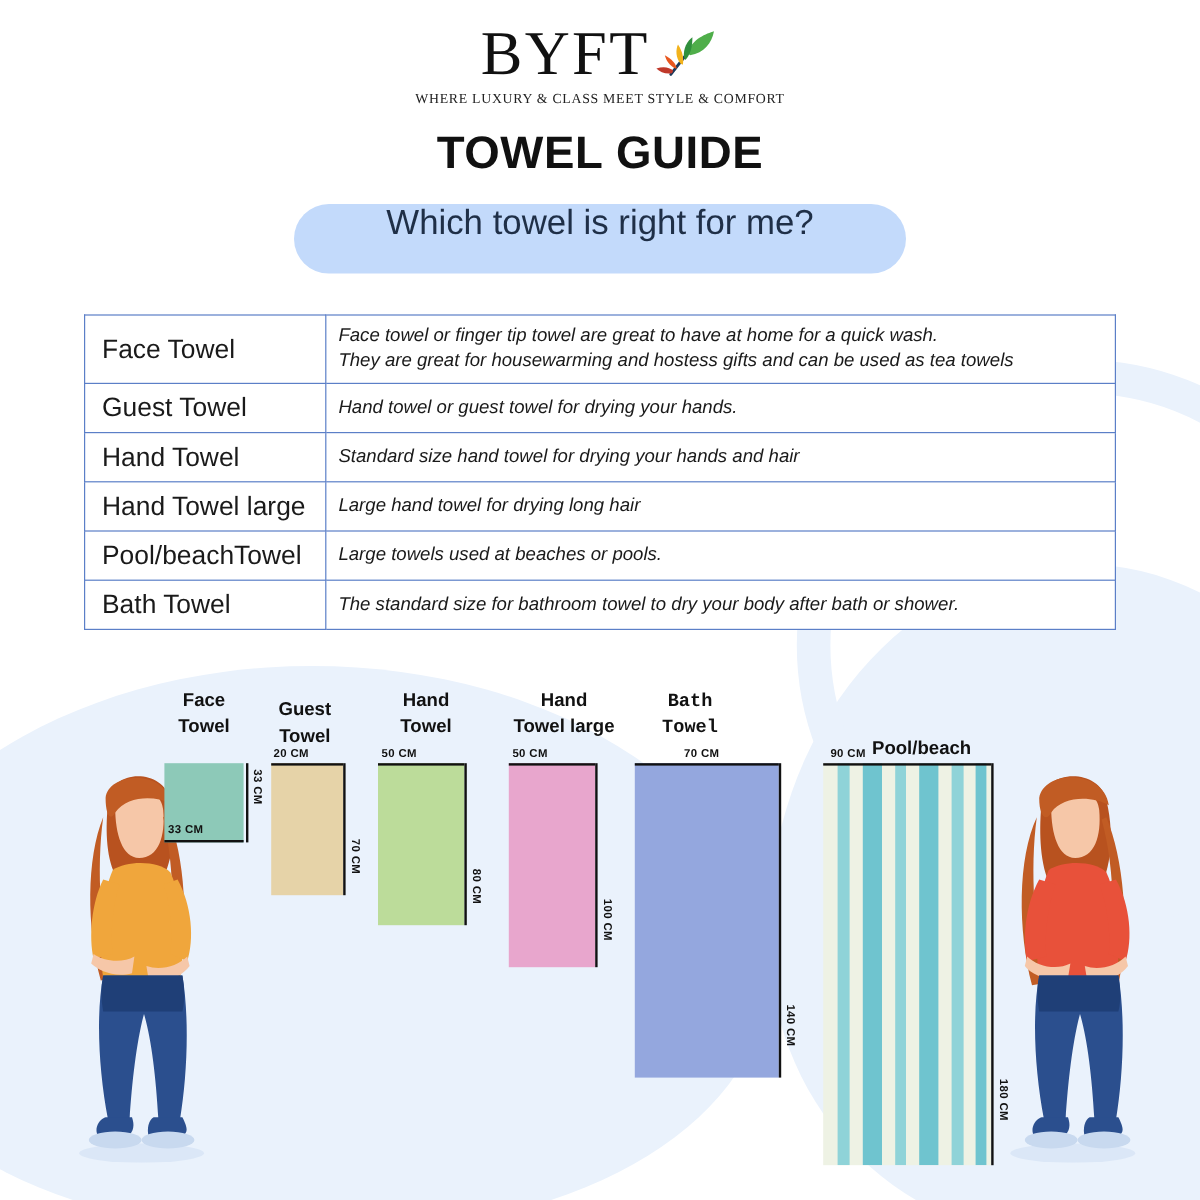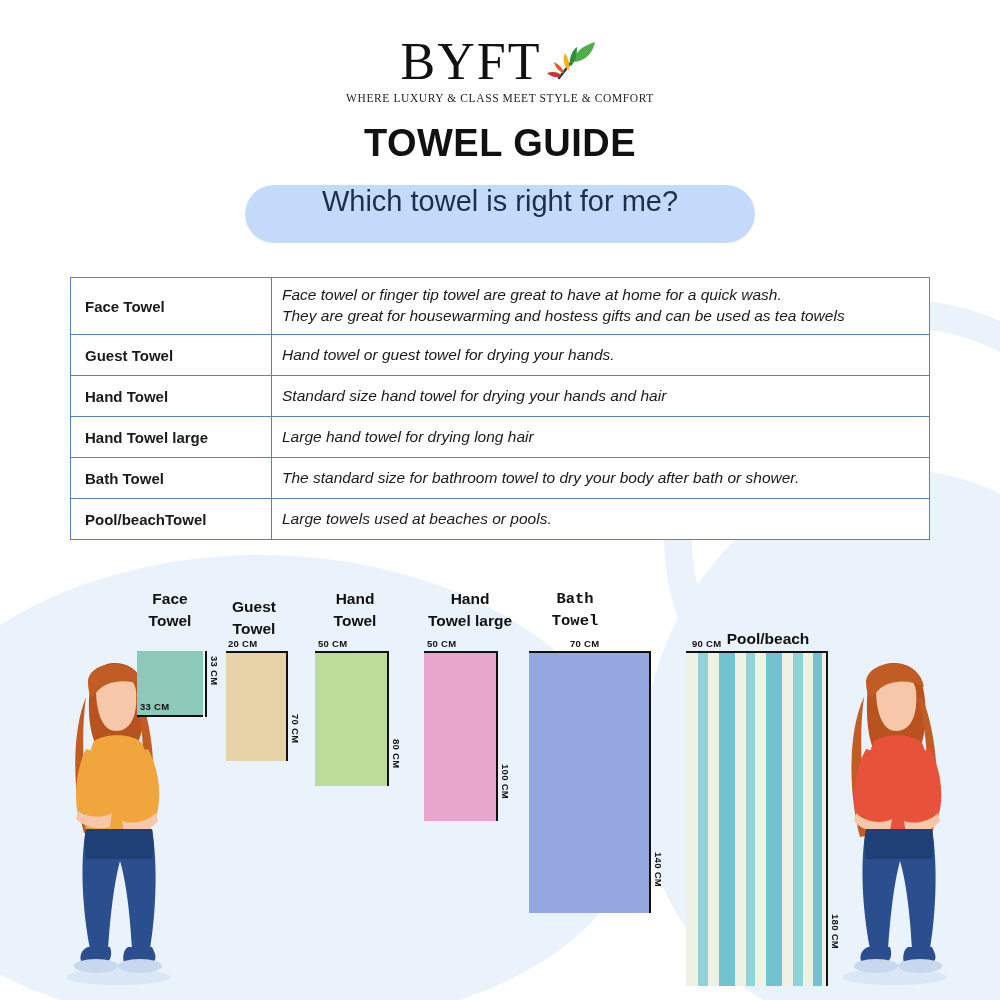--- a/index.html
+++ b/index.html
@@ -12,21 +12,21 @@
   }
   
   .blob{position:absolute;background:#eaf2fc;border-radius:50%;z-index:0;}
   #blob-left{width:760px;height:470px;left:-120px;top:555px;border-radius:50% 50% 45% 45%/55% 55% 45% 45%;}
   #blob-right{width:520px;height:560px;left:640px;top:470px;border-radius:50% 50% 45% 45%/55% 55% 45% 45%;}
   #blob-arc{position:absolute;right:-140px;top:300px;width:420px;height:420px;border:28px solid #eaf2fc;border-radius:50%;background:transparent;z-index:0;}
 
   .wrap{position:relative;z-index:2;}
 
   
-  .header{padding-top:36px;text-align:center;}
+  .header{padding-top:20px;text-align:center;}
   .brand{display:flex;align-items:flex-start;justify-content:center;gap:2px;}
   .brand-word{
     font-family:"Liberation Serif", serif;
     font-size:52px;letter-spacing:2px;font-weight:400;color:#111;line-height:1;
   }
   .leaf-icon{display:inline-block;margin-top:2px;}
   .tagline{
     font-family:"Liberation Serif", serif;
     font-size:11.5px;letter-spacing:.6px;color:#222;margin-top:4px;
   }
@@ -39,21 +39,21 @@
     display:flex;justify-content:center;
   }
   .pill span{font-size:29px;color:#1f2f47;font-weight:400;}
 
   
   .table{
     margin:34px auto 0;width:860px;border:1px solid #5b7fc7;border-collapse:collapse;
     background:#fff;
   }
   .table td{border:1px solid #5b7fc7;padding:0 10px;vertical-align:middle;color:#1a1a1a;}
-  .table .c1{width:176px;font-weight:bold;font-size:15px;padding-left:14px;}
+  .table .c1{width:176px;font-weight:normal;font-size:22px;padding-left:14px;}
   .table .c2{font-size:15.5px;line-height:1.35;padding-left:10px;font-style:italic;}
   .row-tall td{height:56px;}
   .row td{height:40px;}
 
   
   .chart{position:relative;width:1000px;height:420px;margin-top:34px;}
 
   .col-label{
     position:absolute;text-align:center;font-weight:bold;font-size:15.5px;color:#111;line-height:1.45;
   }
@@ -108,26 +108,26 @@
       </tr>
       <tr class="row">
         <td class="c1">Hand Towel</td>
         <td class="c2">Standard size hand towel for drying your hands and hair</td>
       </tr>
       <tr class="row">
         <td class="c1">Hand Towel large</td>
         <td class="c2">Large hand towel for drying long hair</td>
       </tr>
       <tr class="row">
+        <td class="c1">Pool/beachTowel</td>
+        <td class="c2">Large towels used at beaches or pools.</td>
+      </tr>
+      <tr class="row">
         <td class="c1">Bath Towel</td>
         <td class="c2">The standard size for bathroom towel to dry your body after bath or shower.</td>
-      </tr>
-      <tr class="row">
-        <td class="c1">Pool/beachTowel</td>
-        <td class="c2">Large towels used at beaches or pools.</td>
       </tr>
     </tbody>
   </table>
 
   <div class="chart">
 
     <div class="person" style="left:50px;bottom:5px;">
       <svg width="130" height="340" viewBox="0 0 130 340">
         <ellipse cx="68" cy="332" rx="52" ry="8" fill="#dbe7f7"></ellipse>
         <path d="M40 40 C40 12, 86 10, 92 38 C98 64, 92 96, 84 104 L46 100 C38 84, 38 60, 40 40 Z" fill="#b8521f"></path>

